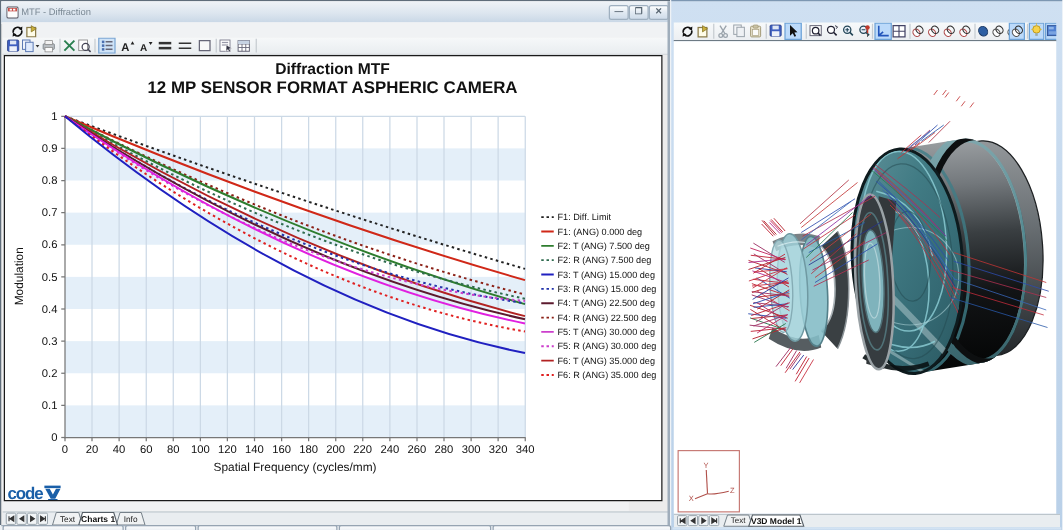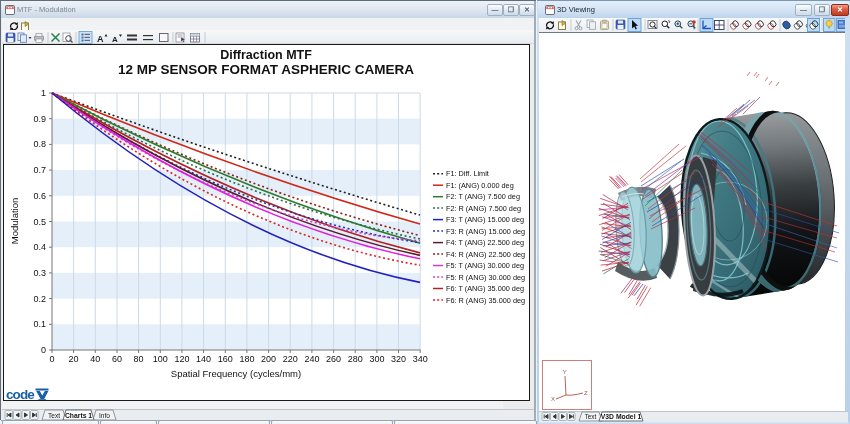--- a/index.html
+++ b/index.html
@@ -27,21 +27,21 @@
 <body>
 
 <div id="winL">
   <div class="title">
     <svg class="abs" style="left:4px;top:3.5px" width="10" height="10" viewBox="0 0 11 11">
         <rect x="0.5" y="0.5" width="10" height="10" rx="1.5" fill="#fdfdfd" stroke="#5a5a66"></rect>
         <rect x="1.5" y="1.5" width="8" height="3" fill="#c8504a"></rect>
         <rect x="3" y="2.2" width="2" height="1.6" fill="#fff"></rect>
         <rect x="6" y="2.2" width="2" height="1.6" fill="#fff"></rect>
       </svg>
-    <span class="tname">MTF - Modulation</span>
+    <span class="tname">MTF - Diffraction</span>
     <div class="sysbtn" style="left:486px">
         <span>—</span>
       </div>
     <div class="sysbtn" style="left:502px">
         <span>❐</span>
       </div>
     <div class="sysbtn" style="left:518px">
         <span>✕</span>
       </div>
   </div>
@@ -326,38 +326,20 @@
     <path d="M94,1 L111,1 L114,11 L91,11 Z" fill="#f0f2f3" stroke="#768089" stroke-width="0.8"></path>
     <text x="102.5" y="8.7" font-size="6.6" text-anchor="middle" fill="#222">Info</text>
     <path d="M64,1 L89,1 L92,11 L61,11 Z" fill="#ffffff" stroke="#555e66" stroke-width="0.9"></path>
     <text x="76.5" y="8.7" font-size="6.8" font-weight="bold" text-anchor="middle" fill="#111">Charts 1</text>
   </svg>
   <div class="abs" style="left:533px;top:0;width:2px;height:420px;background:#9fadbb;"></div>
   <div class="abs" style="left:0;top:419px;width:535px;height:1px;background:#9fadbb;"></div>
 </div>
 
 <div id="winR">
-  <div class="title">
-    <svg class="abs" style="left:7px;top:3.5px" width="10" height="10" viewBox="0 0 11 11">
-        <rect x="0.5" y="0.5" width="10" height="10" rx="1.5" fill="#fdfdfd" stroke="#5a5a66"></rect>
-        <rect x="1.5" y="1.5" width="8" height="3" fill="#c8504a"></rect>
-        <rect x="3" y="2.2" width="2" height="1.6" fill="#fff"></rect>
-        <rect x="6" y="2.2" width="2" height="1.6" fill="#fff"></rect>
-      </svg>
-    <span class="tname">3D Viewing</span>
-    <div class="sysbtn" style="left:257px;width:15px">
-        <span>—</span>
-      </div>
-    <div class="sysbtn" style="left:276px;width:14px">
-        <span>❐</span>
-      </div>
-    <div class="sysbtn" style="left:293px;width:16px;background:linear-gradient(#f0a08c,#d95f43 40%,#c03a22);border-color:#8e2b1a;">
-        <span style="color:#fff">✕</span>
-      </div>
-  </div>
   <div class="tb" id="tbR">
     <svg width="306" height="14" viewBox="0 0 306 14">
 
       <g transform="translate(6,2)">
           <g>
             <path d="M1.6,6.2 A3.6,3.6 0 0 1 7.4,2.7" fill="none" stroke="#111" stroke-width="1.25"></path>
             <path d="M8.9,1.2 L8.6,4.6 L5.7,3.0 Z" fill="#111"></path>
             <path d="M8.4,4.4 A3.6,3.6 0 0 1 2.6,7.9" fill="none" stroke="#111" stroke-width="1.25"></path>
             <path d="M1.1,9.4 L1.4,6.0 L4.3,7.6 Z" fill="#111"></path>
           </g>

